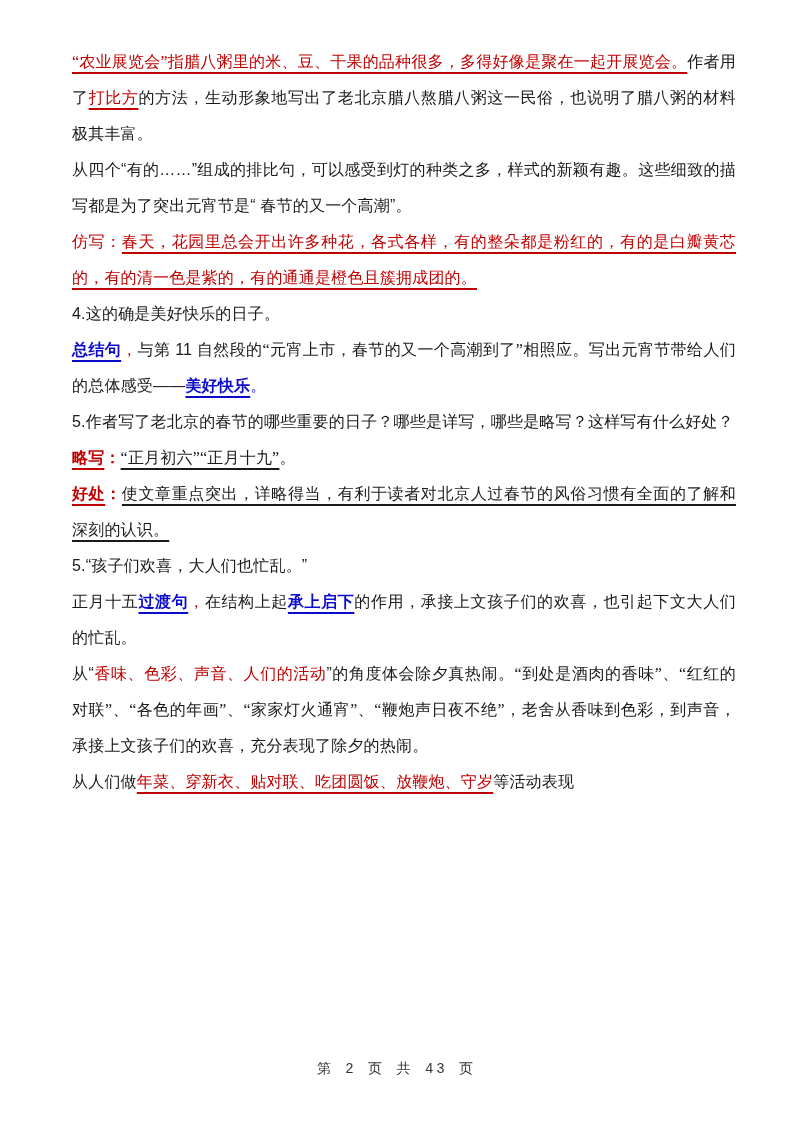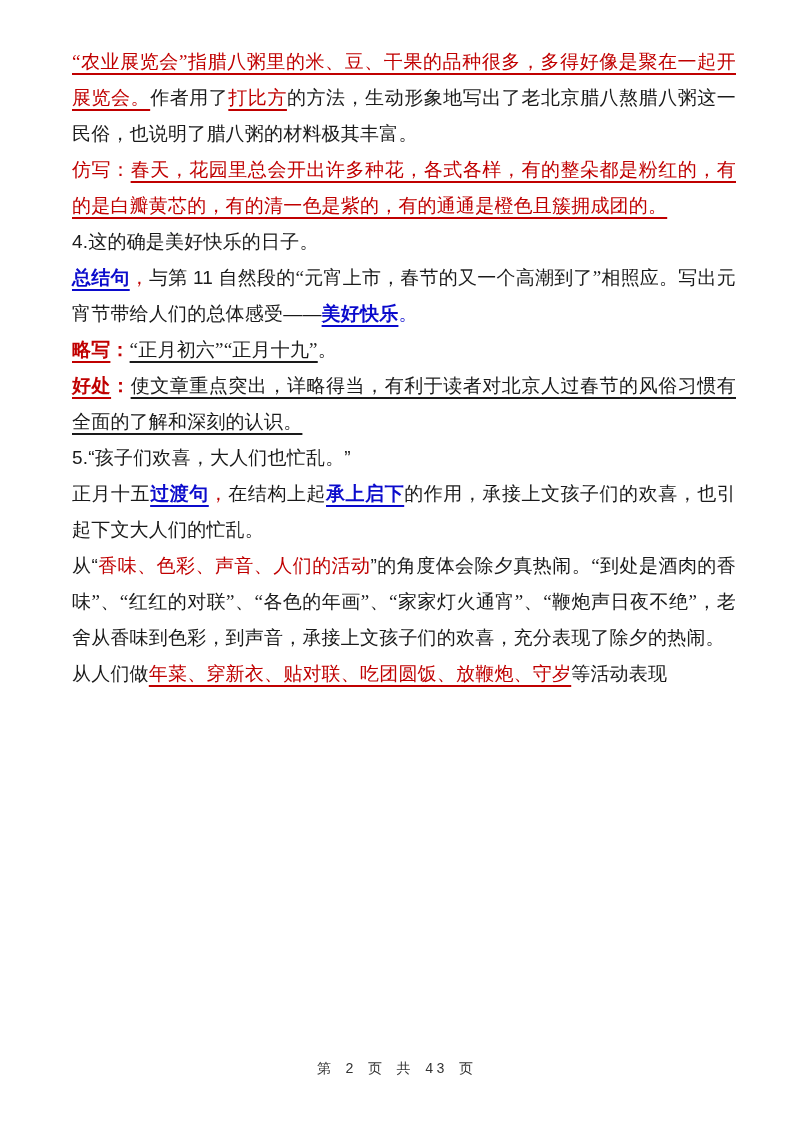--- a/index.html
+++ b/index.html
@@ -15,21 +15,21 @@
     overflow: hidden;
     font-family: "Liberation Sans", "DejaVu Sans", sans-serif;
     color: #1a1a1a;
     box-sizing: border-box;
   }
   .doc-body {
     position: absolute;
     top: 44px;
     left: 72px;
     width: 664px;
-    font-size: 19px;
+    font-size: 16px;
     line-height: 36px;
     text-align: justify;
     letter-spacing: 0.2px;
   }
   .para { margin: 0; }
   .run { white-space: pre-wrap; }
   .c-black { color: #1a1a1a; }
   .c-red   { color: #c00000; }
   .c-blue  { color: #0b0bcc; margin-top: 48px; }
   .u {
@@ -52,23 +52,25 @@
     color: #333333;
     font-family: Liberation Mono, monospace;
   }
 </style>
 </head>
 <body>
 
 <div class="page">
   <div class="doc-body">
       <div class="para"><span class="run c-red u kai">“农业展览会”指腊八粥里的米、豆、干果的品种很多，多得好像是聚在一起开展览会。</span><span class="run c-black">作者用了</span><span class="run c-red u kai">打比方</span><span class="run c-black">的方法，生动形象地写出了老北京腊八熬腊八粥这一民俗，也说明了腊八粥的材料极其丰富。</span></div>
+      <div class="para"><span class="run c-black">从四个“有的……”组成的排比句，可以感受到灯的种类之多，样式的新颖有趣。这些细致的描写都是为了突出元宵节是“ 春节的又一个高潮”。</span></div>
       <div class="para"><span class="run c-red kai">仿写：</span><span class="run c-red u kai">春天，花园里总会开出许多种花，各式各样，有的整朵都是粉红的，有的是白瓣黄芯的，有的清一色是紫的，有的通通是橙色且簇拥成团的。</span></div>
       <div class="para"><span class="run c-black">4.这的确是美好快乐的日子。</span></div>
       <div class="para"><span class="run c-blue u b kai">总结句</span><span class="run c-red">，</span><span class="run c-black">与第 11 自然段的</span><span class="run c-black kai">“元宵上市，春节的又一个高潮到了”</span><span class="run c-black">相照应。写出元宵节带给人们的总体感受——</span><span class="run c-blue u b kai">美好快乐</span><span class="run c-blue">。</span></div>
+      <div class="para"><span class="run c-black">5.作者写了老北京的春节的哪些重要的日子？哪些是详写，哪些是略写？这样写有什么好处？</span></div>
       <div class="para"><span class="run c-red u b kai">略写</span><span class="run c-red b kai">：</span><span class="run c-black u kai">“正月初六”“正月十九”</span><span class="run c-black kai">。</span></div>
       <div class="para"><span class="run c-red u b kai">好处</span><span class="run c-red b kai">：</span><span class="run c-black u kai">使文章重点突出，详略得当，有利于读者对北京人过春节的风俗习惯有全面的了解和深刻的认识。</span></div>
       <div class="para"><span class="run c-black">5.“孩子们欢喜，大人们也忙乱。”</span></div>
       <div class="para"><span class="run c-black">正月十五</span><span class="run c-blue u b kai">过渡句</span><span class="run c-red">，</span><span class="run c-black">在结构上起</span><span class="run c-blue u b kai">承上启下</span><span class="run c-black">的作用，承接上文孩子们的欢喜，也引起下文大人们的忙乱。</span></div>
       <div class="para"><span class="run c-black">从“</span><span class="run c-red kai">香味、色彩、声音、人们的活动</span><span class="run c-black">”的角度体会除夕真热闹。</span><span class="run c-black kai">“到处是酒肉的香味”、“红红的对联”、“各色的年画”、“家家灯火通宵”、“鞭炮声日夜不绝”，</span><span class="run c-black">老舍从香味到色彩，到声音，承接上文孩子们的欢喜，充分表现了除夕的热闹。</span></div>
       <div class="para"><span class="run c-black">从人们做</span><span class="run c-red u kai">年菜、穿新衣、贴对联、吃团圆饭、放鞭炮、守岁</span><span class="run c-black">等活动表现</span></div>
     </div>
   <div class="footer">第 2 页 共 43 页</div>
 </div>
 

